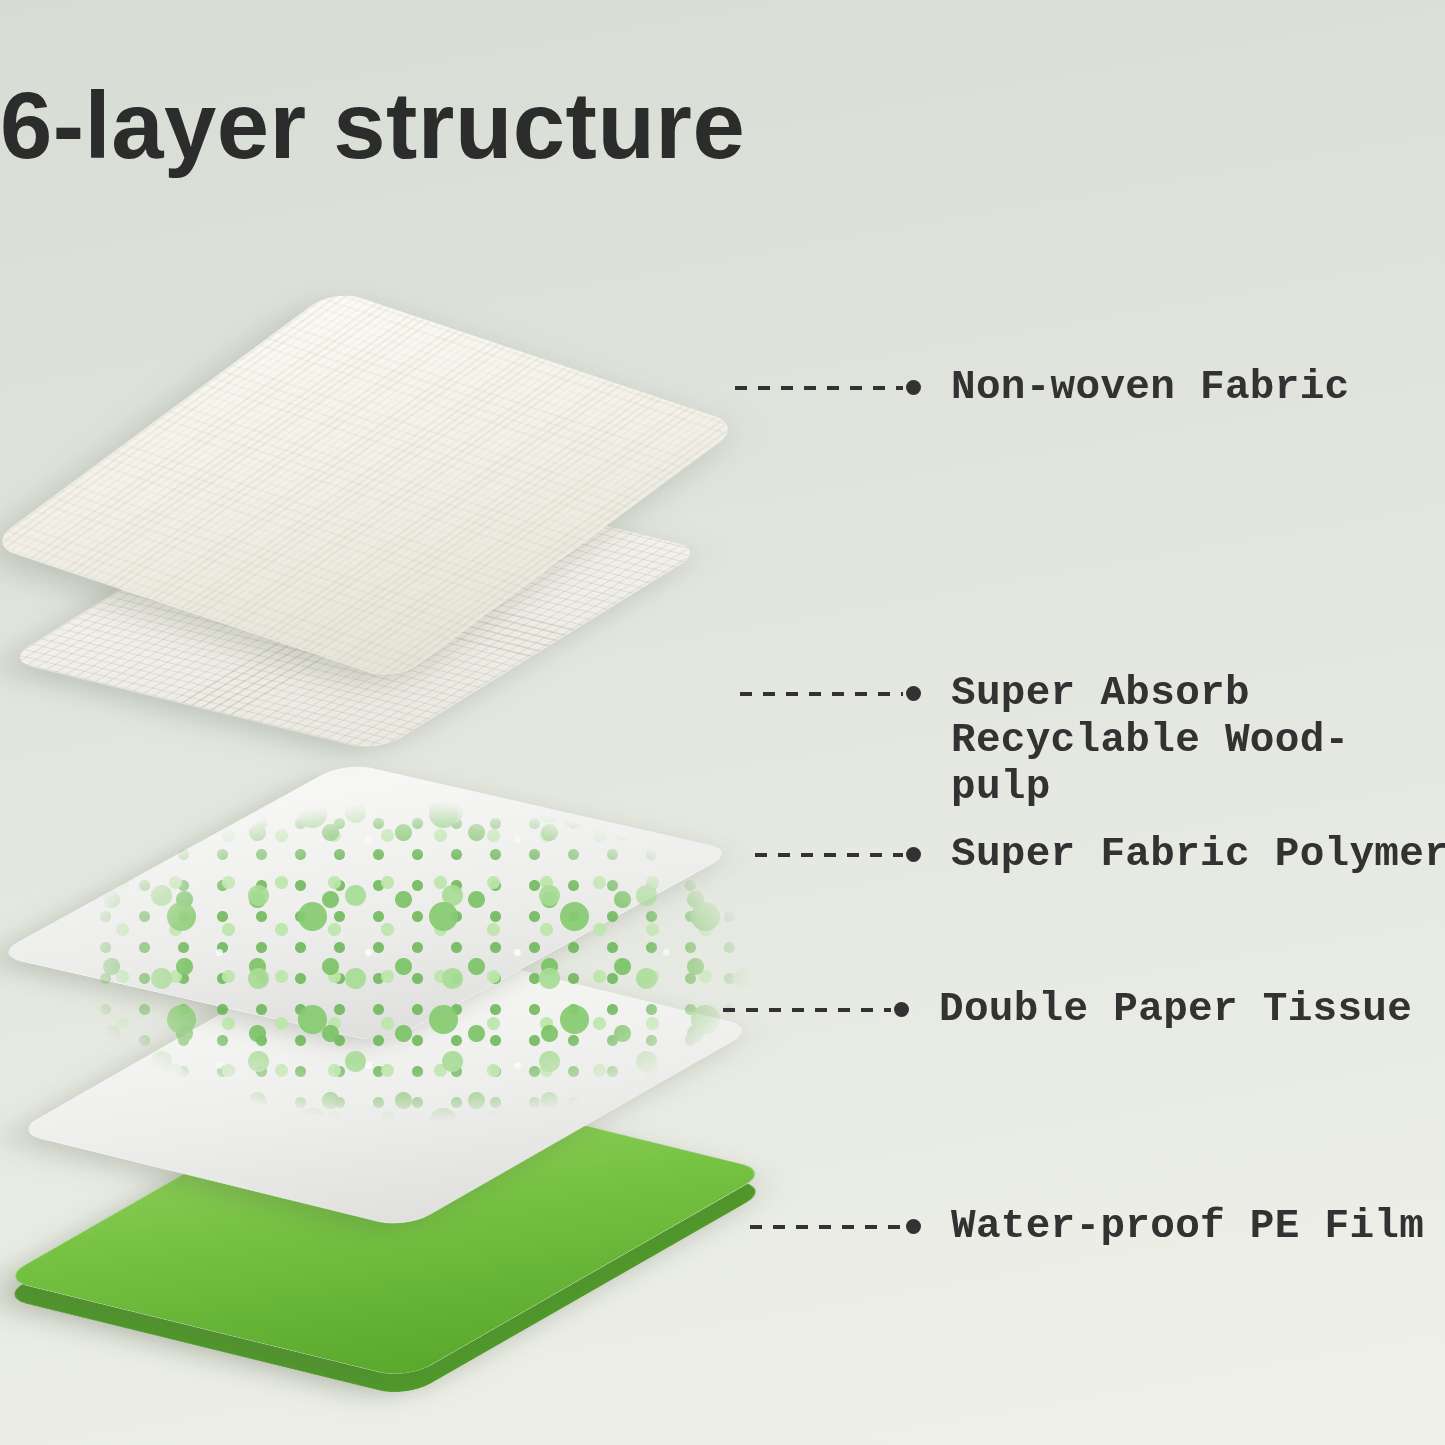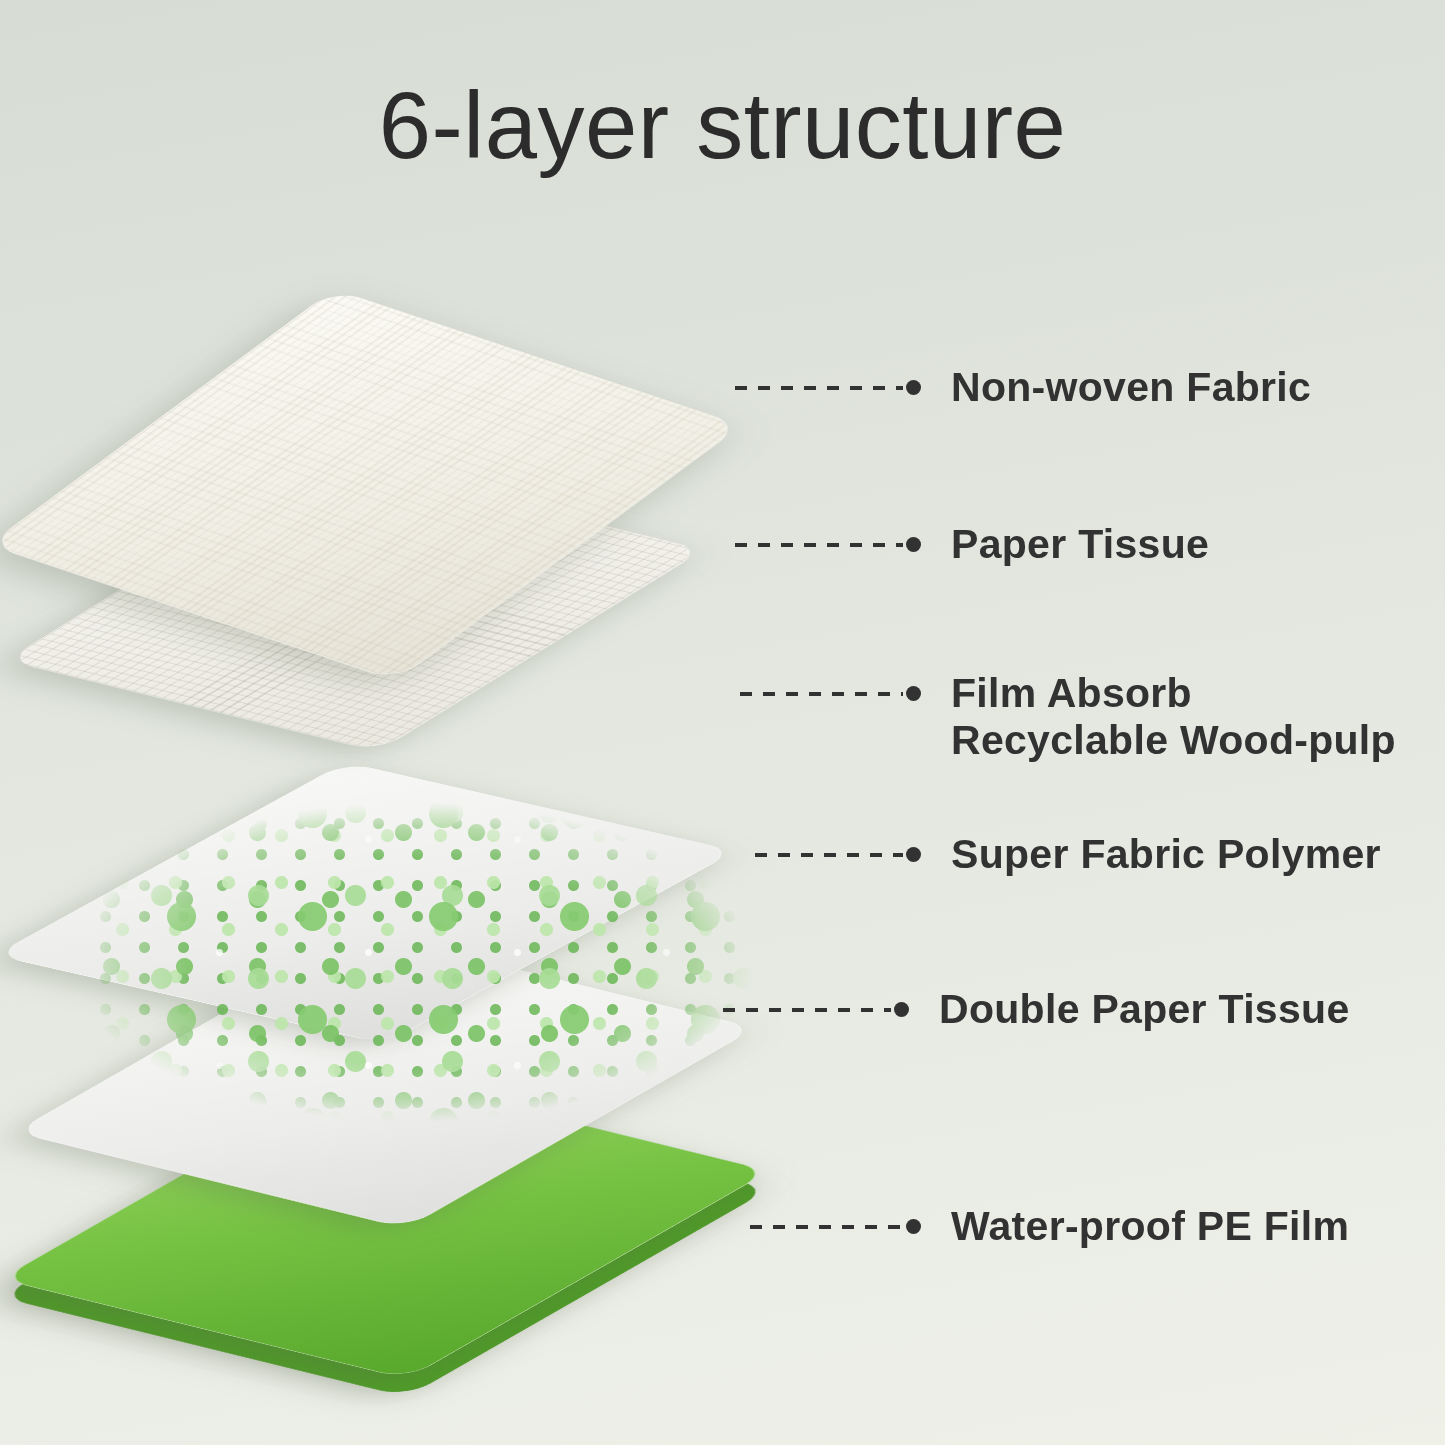--- a/index.html
+++ b/index.html
@@ -8,22 +8,21 @@
   .canvas{
     position:relative;
     width:1445px; height:1445px;
     margin:0 auto;
     overflow:hidden;
     background:linear-gradient(170deg,#d7dcd4 0%,#e2e6de 45%,#eff1e9 100%);
   }
 
   .title{
     position:absolute; top:72px; left:0; right:0;
-    text-align:center;
-    font-size:94px; font-weight:400;
+    font-size:94px; font-weight:700;
     color:#2c2c2c; letter-spacing:0.5px;
   }
 
   
   .sheet{
     position:absolute;
     border-radius:36px;
     border:1px solid rgba(255,255,255,0.55);
     filter:drop-shadow(0 18px 26px rgba(90,100,80,0.28));
   }
@@ -98,20 +97,21 @@
     transform:rotate(-8deg) scaleY(0.40) rotate(45deg);
     background:linear-gradient(135deg,#9bd765 0%,#76c243 45%,#58a82c 100%);
     z-index:10;
   }
 
   
   .row{
     position:absolute;
     display:flex; align-items:center;
     z-index:100;
+    font-family:Liberation Mono, monospace;
   }
   .row .dash{
     width:var(--dash,160px); height:4px;
     background:repeating-linear-gradient(90deg,#323232 0 12px,transparent 12px 23px);
   }
   .row .dot{
     width:15px; height:15px; border-radius:50%;
     background:#323232; margin-left:3px; flex:none;
   }
   .row .label-text{
@@ -140,30 +140,25 @@
     <div class="sheet l6b"></div>
     <div class="sheet l6"></div>
   </div>
 
   <div class="row" style="left:735px; top:364px; --dash:168px">
     <div class="dash"></div>
     <div class="dot"></div>
     <div class="label-text">Non-woven Fabric</div>
   </div>
 
-  <div class="row" style="left:735px; top:521px; --dash:168px">
-    <div class="dash"></div>
-    <div class="dot"></div>
-    <div class="label-text">Paper Tissue</div>
-  </div>
 
   <div class="row two-line" style="left:740px; top:670px; --dash:163px">
     <div class="dash"></div>
     <div class="dot"></div>
-    <div class="label-text">Film Absorb Recyclable Wood-pulp</div>
+    <div class="label-text">Super Absorb Recyclable Wood-pulp</div>
   </div>
 
   <div class="row" style="left:755px; top:831px; --dash:148px">
     <div class="dash"></div>
     <div class="dot"></div>
     <div class="label-text">Super Fabric Polymer</div>
   </div>
 
   <div class="row" style="left:723px; top:986px; --dash:168px">
     <div class="dash"></div>

